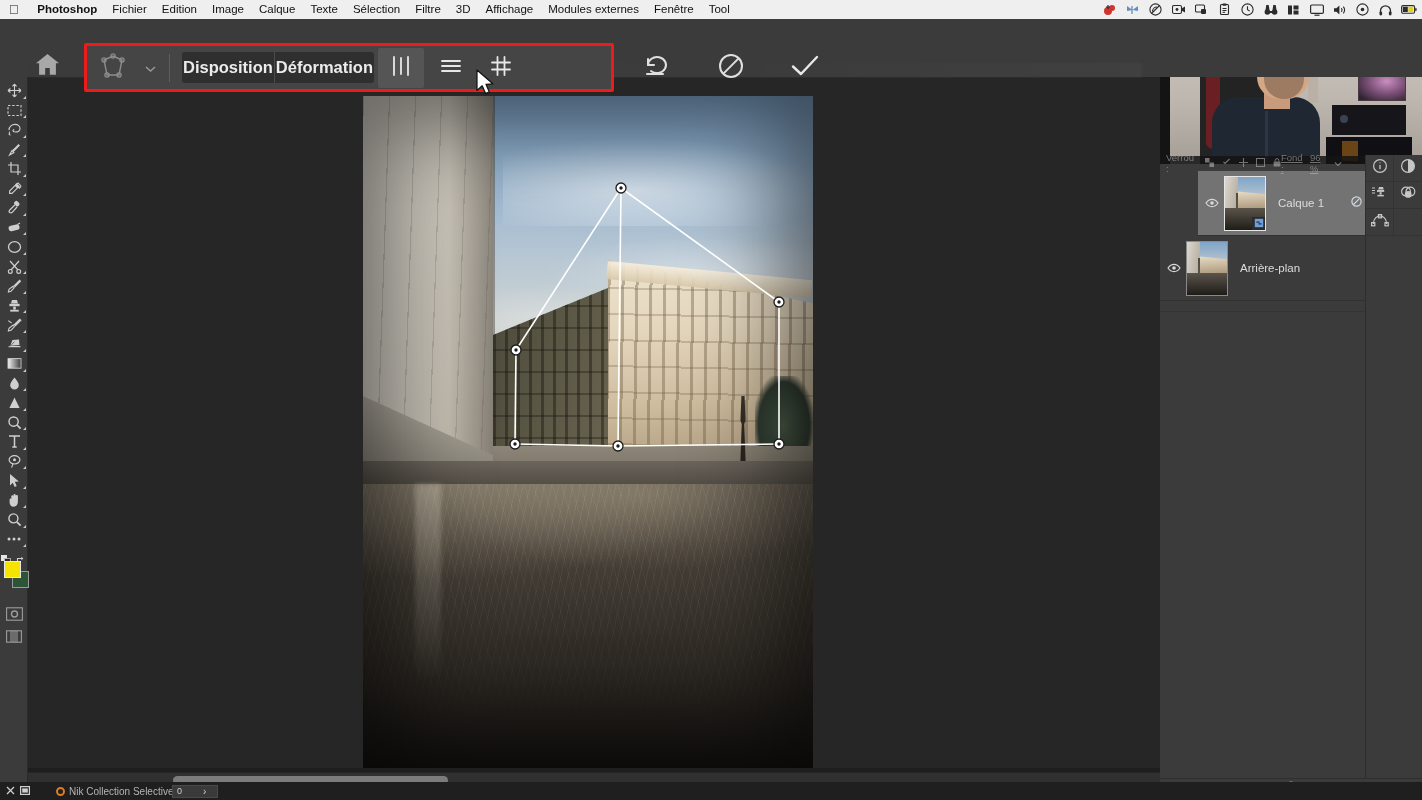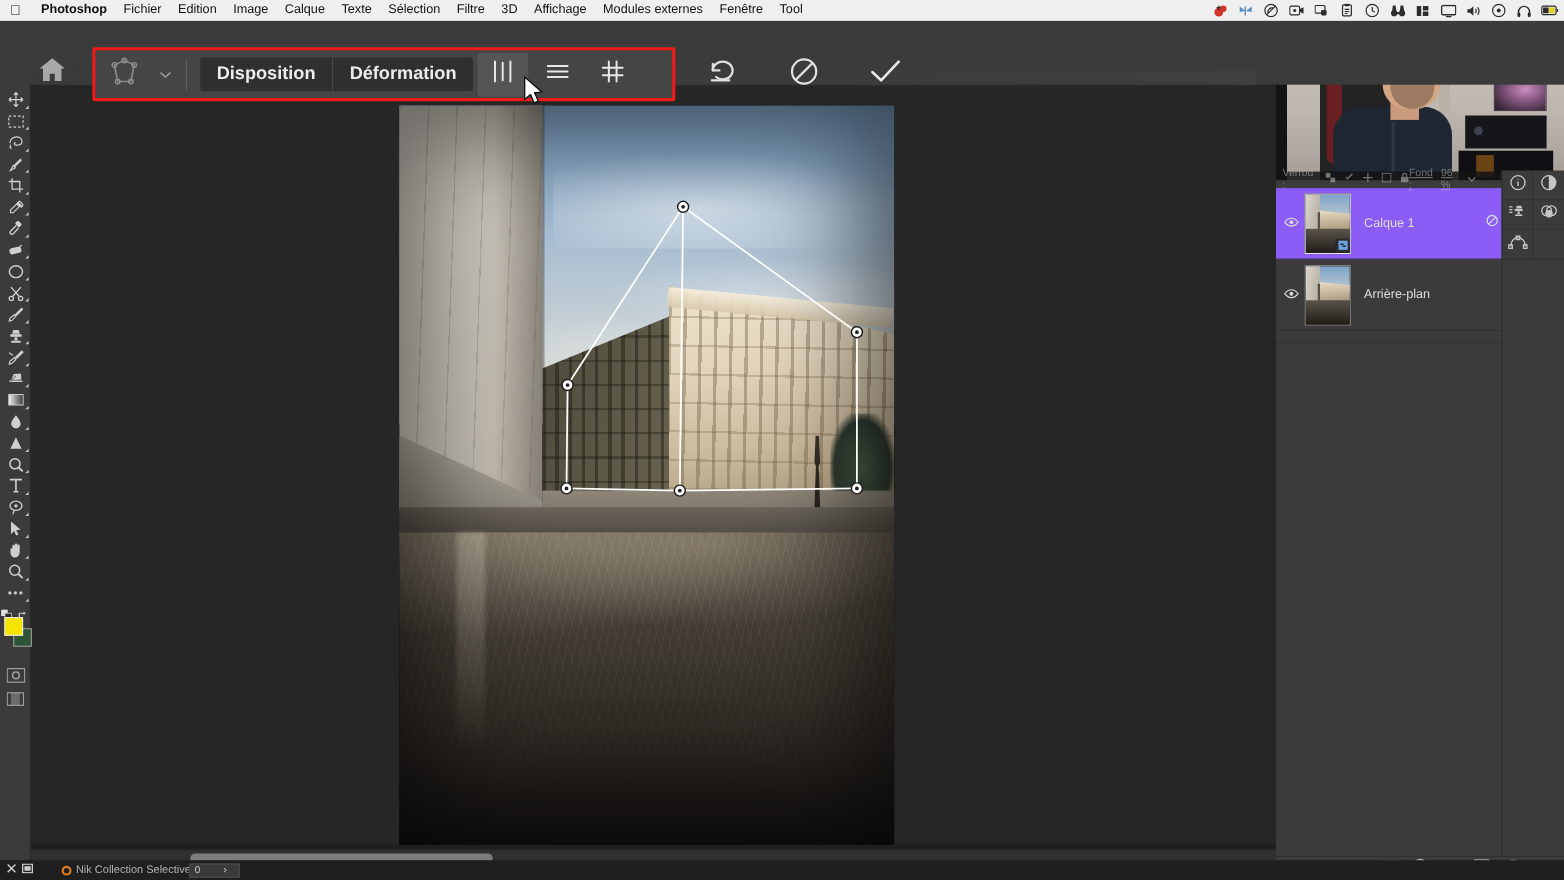--- a/index.html
+++ b/index.html
@@ -46,21 +46,21 @@
   .tb-inner {
     position: absolute; left: 87px; top: 27px; width: 524px; height: 43px;
     background: #454545; display: flex; align-items: center; z-index: 13;
   }
   .tb-tool-ico { width: 52px; height: 43px; display: flex; align-items: center; justify-content: center; cursor: pointer; }
   .tb-caret { width: 22px; height: 43px; display: flex; align-items: center; justify-content: center; cursor: pointer; }
   .tb-sep { width: 1px; height: 28px; background: #5e5e5e; margin: 0 8px; }
   .seg-group { display: flex; height: 31px; border-radius: 3px; overflow: hidden; margin-left: 4px; }
   .seg-btn {
     background: #2f2f2f; color: #ececec; font-size: 16.5px; font-weight: bold;
-    padding: 0 15px; display: flex; align-items: center; cursor: pointer;
+    padding: 0 1px; display: flex; align-items: center; cursor: pointer;
     border-right: 1px solid #4b4b4b; white-space: nowrap;
   }
   .seg-btn:last-child { border-right: none; }
   .tb-icobtn {
     width: 46px; height: 40px; display: flex; align-items: center; justify-content: center;
     cursor: pointer; margin-left: 4px; border-radius: 2px;
   }
   .tb-icobtn.active { background: #555; }
   .right-actions { position: absolute; left: 620px; top: 27px; display: flex; align-items: center; height: 43px; z-index: 11; }
   .ract { width: 74px; height: 43px; display: flex; align-items: center; justify-content: center; cursor: pointer; }
@@ -240,21 +240,21 @@
     font-size: 9.5px; color: #bfbfbf; opacity:.55;
   }
   .lo-icons { display: flex; gap: 8px; margin-left: 8px; }
   .lo-right { margin-left: auto; font-size: 9.5px; text-decoration: underline; }
 
   .layers-list { position: absolute; left: 0; top: 152px; width: 224px; }
   .layer-row {
     position: relative; display: flex; align-items: center; height: 65px;
     border-bottom: 1px solid #313131; padding-left: 2px; cursor: pointer;
   }
-  .layer-row.selected { background: #8b5cf6; }
+  .layer-row.selected { background: #737373; margin-left: 38px; }
   .layer-eye { width: 24px; display: flex; align-items: center; justify-content: center; cursor: pointer; }
   .layer-thumb {
     position: relative; width: 42px; height: 55px; background: #111;
     border: 1px solid #8a8a8a; overflow: hidden; flex: none;
   }
   .layer-row.selected .layer-thumb { border-color: #e6e6e6; }
   .th-sky { position:absolute; left:0; top:0; width:42px; height:24px;
     background: linear-gradient(180deg,#7fa4c8,#c0cbd2); }
   .th-wall { position:absolute; left:0; top:0; width:13px; height:32px;
     background: linear-gradient(100deg,#ddd8cd,#b0a99c); }

